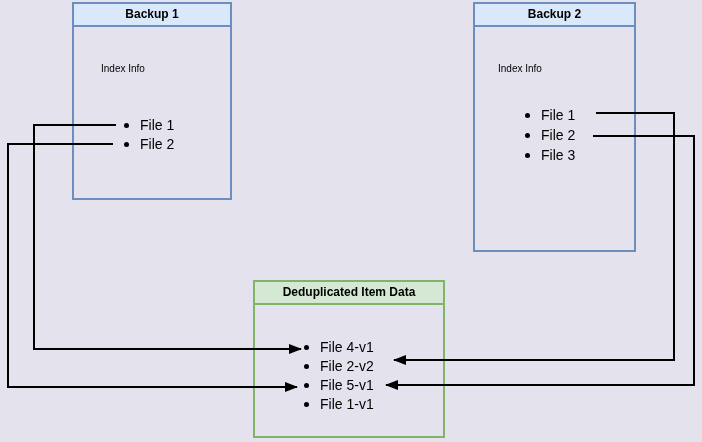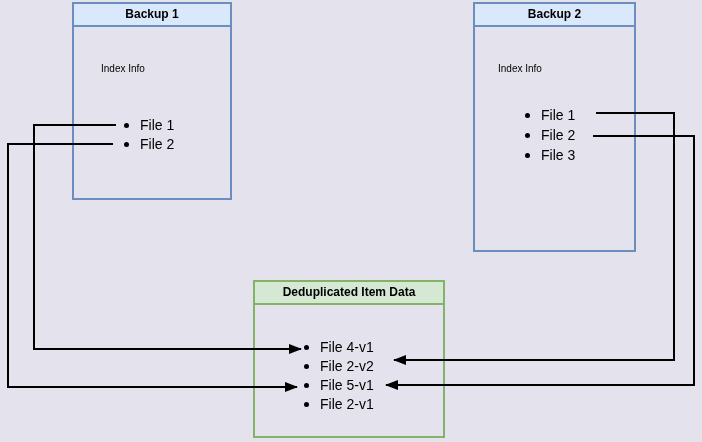--- a/index.html
+++ b/index.html
@@ -70,21 +70,21 @@
       <li>File 3</li>
     </ul>
   </div>
 
   <div class="node green" id="dedup">
     <div class="node-header">Deduplicated Item Data</div>
     <ul class="filelist lh19">
       <li>File 4-v1</li>
       <li>File 2-v2</li>
       <li>File 5-v1</li>
-      <li>File 2-v1</li>
+      <li>File 1-v1</li>
     </ul>
   </div>
 
   <svg id="edges" width="702" height="442">
     <defs>
       <marker id="arrowhead" markerUnits="userSpaceOnUse" markerWidth="14" markerHeight="11" refX="12" refY="5" orient="auto">
         <path d="M0,0 L13,5 L0,10 Z" fill="#000000"></path>
       </marker>
     </defs>
   <polyline points="116,125 34,125 34,349 301,349" marker-end="url(#arrowhead)"></polyline>

